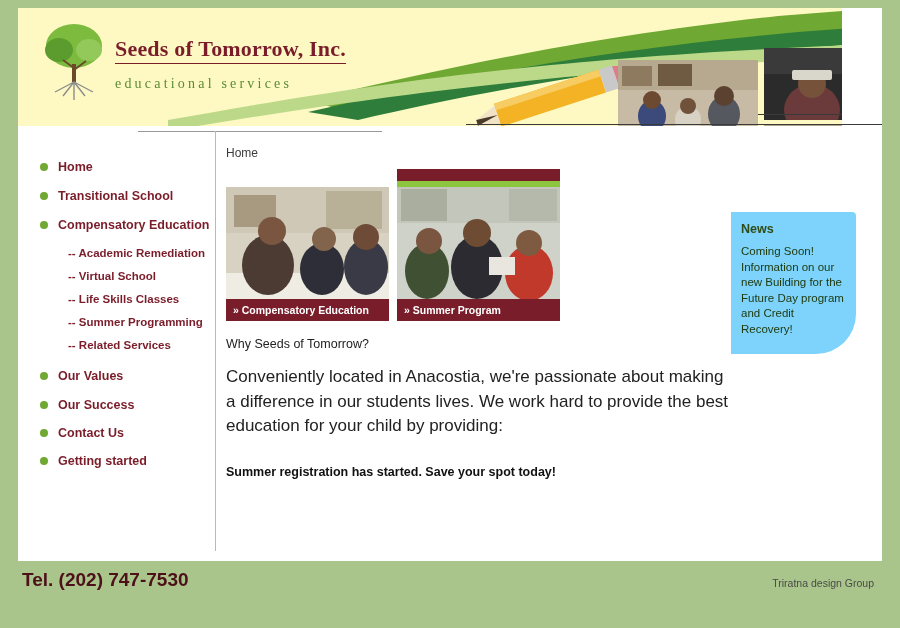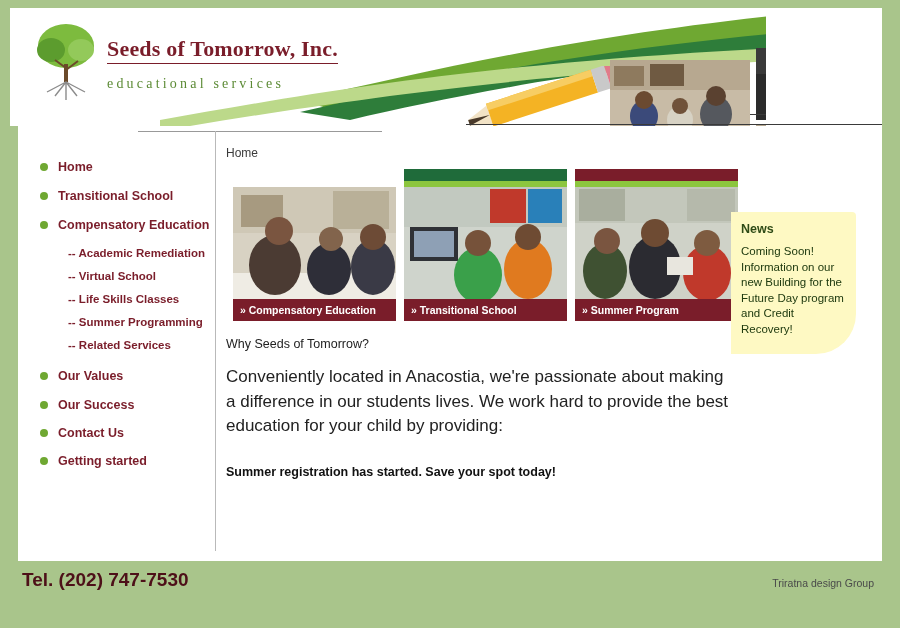--- a/index.html
+++ b/index.html
@@ -18,24 +18,24 @@
   
   .page-white {
     position: absolute;
     left: 18px; top: 8px;
     width: 864px; height: 553px;
     background: #ffffff;
   }
   
   .header {
     position: absolute;
-    left: 10px; top: 8px;
-    width: 756px; height: 118px;
+    left: 18px; top: 8px;
+    width: 824px; height: 118px;
     overflow: hidden;
-    background: #ffffff;
+    background: #fef9c3;
   }
   .swoosh {
     position: absolute; left: 0; top: 0; width: 864px; height: 118px;
   }
   .logo-wrap {
     position: absolute; left: 25px; top: 12px;
     display: flex; align-items: flex-start;
   }
   .logo-tree { width: 62px; height: 85px; }
   .logo-text { margin-left: 10px; padding-top: 16px; }
@@ -93,21 +93,21 @@
   }
   .nav-sub {
     font-size: 11.5px; font-weight: bold; color: #7a1d2a;
     padding-left: 28px; margin-bottom: 11px; cursor: pointer; white-space: nowrap;
   }
 
   
   .content { position: absolute; left: 226px; top: 146px; width: 505px; }
   .breadcrumb { font-size: 12px; color: #3b3b3b; margin-bottom: 9px; }
 
-  .cards { display: flex; gap: 8px; margin-left: 7px; }
+  .cards { display: flex; gap: 8px; }
   .card { width: 163px; }
   .card-bar { height: 12px; }
   .card-bar2 { height: 6px; }
   .card-photo { height: 112px; overflow: hidden; position: relative; }
   .card-label {
     height: 22px; background: #7a1d2a; color: #ffffff;
     font-size: 10.5px; font-weight: bold;
     display: flex; align-items: center; padding-left: 7px;
     white-space: nowrap;
   }
@@ -117,21 +117,21 @@
   }
   .para { margin-top: 14px; font-size: 17px; color: #222; line-height: 1.45; }
   ul.bullets { margin: 12px 0 0 0; padding-left: 32px; }
   ul.bullets li { font-size: 12.5px; color: #222; line-height: 1.55; }
   .cta { margin-top: 26px; font-size: 12.5px; font-weight: bold; color: #111; }
 
   
   .news {
     position: absolute; left: 731px; top: 212px;
     width: 125px; height: 142px;
-    background: #fef9c3;
+    background: #7dd3fc;
     border-top-right-radius: 4px;
     border-bottom-right-radius: 40px;
     padding: 10px 10px 0 10px;
   }
   .news-title { font-size: 12.5px; font-weight: bold; color: #2f4b16; margin-bottom: 8px; }
   .news-body { font-size: 11.5px; color: #203b10; line-height: 1.35; }
 
   
   .footer {
     position: absolute; left: 0; top: 561px; width: 892px; height: 67px; background: #a9c58b;
@@ -291,39 +291,20 @@
             <circle cx="46" cy="44" r="14" fill="#7a5540"></circle>
             <ellipse cx="96" cy="82" rx="22" ry="26" fill="#2e2e38"></ellipse>
             <circle cx="98" cy="52" r="12" fill="#82644c"></circle>
             <ellipse cx="140" cy="80" rx="22" ry="28" fill="#3a3a46"></ellipse>
             <circle cx="140" cy="50" r="13" fill="#6d4b36"></circle>
           </svg>
         </div>
         <div class="card-label">» Compensatory Education</div>
       </div>
 
-      <div class="card">
-        <div class="card-bar" style="background:#1f6b3a"></div>
-        <div class="card-bar2" style="background:#8cc63e"></div>
-        <div class="card-photo">
-          <svg width="163" height="112" viewBox="0 0 163 112" preserveAspectRatio="none">
-            <rect width="163" height="112" fill="#cfd4cc"></rect>
-            <rect x="0" y="0" width="163" height="40" fill="#c2c9c0"></rect>
-            <rect x="86" y="2" width="36" height="34" fill="#c0392b"></rect>
-            <rect x="124" y="2" width="34" height="34" fill="#2980b9"></rect>
-            <rect x="6" y="40" width="48" height="34" fill="#2f3136"></rect>
-            <rect x="10" y="44" width="40" height="26" fill="#8ea0b5"></rect>
-            <ellipse cx="74" cy="88" rx="24" ry="28" fill="#3aa04a"></ellipse>
-            <circle cx="74" cy="56" r="13" fill="#76523a"></circle>
-            <ellipse cx="124" cy="82" rx="24" ry="30" fill="#e07a1f"></ellipse>
-            <circle cx="124" cy="50" r="13" fill="#6e4b33"></circle>
-          </svg>
-        </div>
-        <div class="card-label">» Transitional School</div>
-      </div>
 
       <div class="card">
         <div class="card-bar" style="background:#7a1d2a"></div>
         <div class="card-bar2" style="background:#8cc63e"></div>
         <div class="card-photo">
           <svg width="163" height="112" viewBox="0 0 163 112" preserveAspectRatio="none">
             <rect width="163" height="112" fill="#cfd2c8"></rect>
             <rect x="0" y="0" width="163" height="36" fill="#c3c7bb"></rect>
             <rect x="4" y="2" width="46" height="32" fill="#a9ae9e"></rect>
             <rect x="112" y="2" width="48" height="32" fill="#b5b9ab"></rect>

